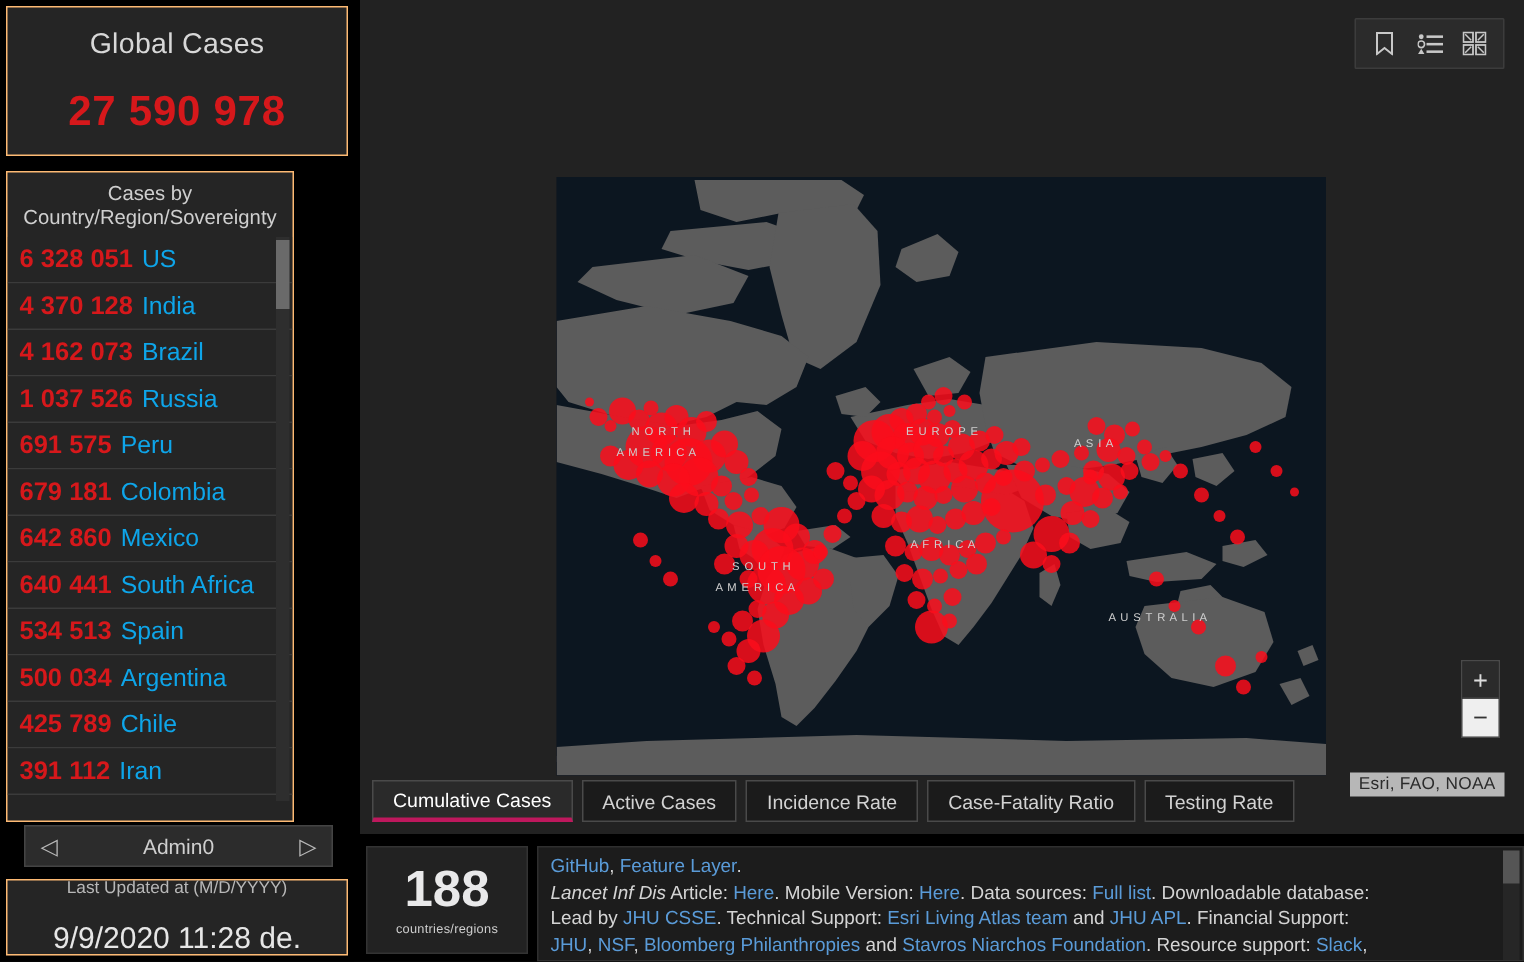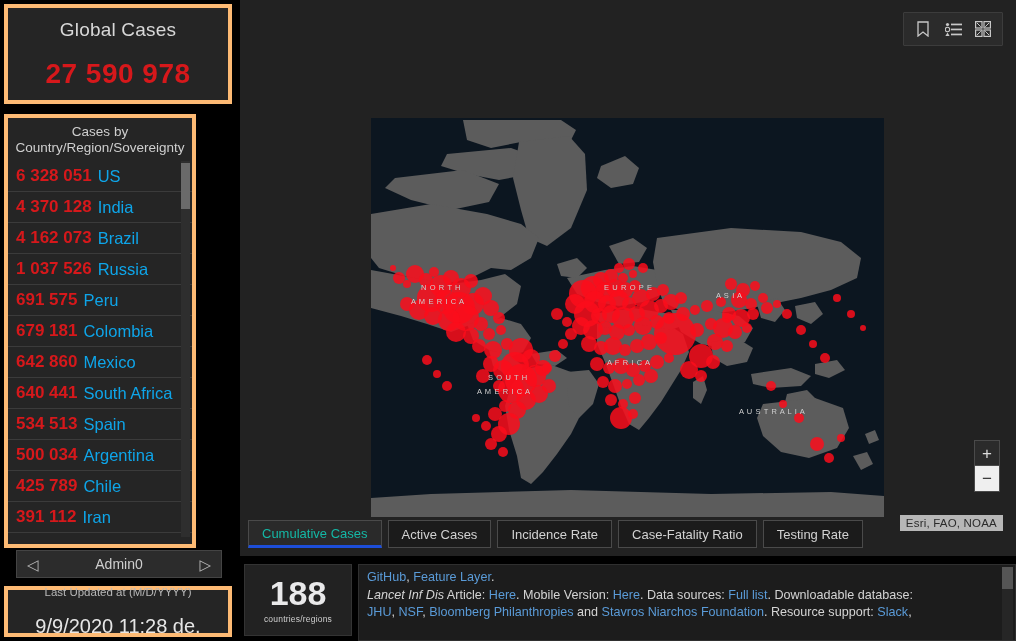--- a/index.html
+++ b/index.html
@@ -7,21 +7,21 @@
     width: 1016px; height: 641px;
     background: #000;
     font-family: "Liberation Sans", sans-serif;
     overflow: hidden;
   }
   #app { position: relative; width: 1016px; height: 641px; background:#000; }
 
   
   #sidebar { position:absolute; left:0; top:0; width:236px; height:641px; background:#000; }
 
-  .panel { background:#252525; border:4px solid #fdba74;gap:16px; }
+  .panel { background:#252525; border:1px solid #fdba74;gap:16px; }
 
   #global-panel {
     position:absolute; left:4px; top:4px; width:228px; height:100px;
     display:flex; flex-direction:column; align-items:center; justify-content:center;
   }
   #global-title { color:#d8d8d8; font-size:19px; letter-spacing:.2px; margin-bottom:2px; }
   #global-number { color:#d6181b; font-size:28px; font-weight:bold; letter-spacing:.5px; line-height:1.05;text-align:right; }
 
   #cases-panel {
     position:absolute; left:4px; top:114px; width:192px; height:434px;
@@ -93,21 +93,21 @@
     letter-spacing:.2px;
   }
 
   
   #tabs { position:absolute; left:248px; top:520px; display:flex; gap:6px; z-index:5; }
   .tab {
     height:28px; padding:0 13px; display:flex; align-items:center; justify-content:center;
     background:#1b1b1b; border:1px solid #4a4a4a; color:#d2d2d2; font-size:13px;
     cursor:pointer; white-space:nowrap;
   }
-  .tab.active { background:#2a2a2a; color:#14b8a6; border-bottom:3px solid #1d4ed8; }
+  .tab.active { background:#2a2a2a; color:#ffffff; border-bottom:3px solid #be185d; }
 
   
   #count-panel {
     position:absolute; left:244px; top:564px; width:108px; height:72px;
     background:#222222; border:1px solid #333;
     display:flex; flex-direction:column; align-items:center; justify-content:center;
   }
   #count-number { color:#e9e9ea; font-size:34px; font-weight:bold; line-height:1; }
   #count-label { color:#cfcfcf; font-size:8.5px; margin-top:4px; letter-spacing:.2px; }
 
@@ -482,20 +482,21 @@
 
   <div id="count-panel">
     <div id="count-number">188</div>
     <div id="count-label">countries/regions</div>
   </div>
 
   <div id="credits-panel">
     <div id="credits-host">
         <p><a>GitHub</a><span>, </span><a>Feature Layer</a><span>.</span></p>
         <p><i>Lancet Inf Dis</i><span> Article: </span><a>Here</a><span>. Mobile Version: </span><a>Here</a><span>. Data sources: </span><a>Full list</a><span>. Downloadable database:</span></p>
+        <p><span>Lead by </span><a>JHU CSSE</a><span>. Technical Support: </span><a>Esri Living Atlas team</a><span> and </span><a>JHU APL</a><span>. Financial Support:</span></p>
         <p><a>JHU</a><span>, </span><a>NSF</a><span>, </span><a>Bloomberg Philanthropies</a><span> and </span><a>Stavros Niarchos Foundation</a><span>. Resource support: </span><a>Slack</a><span>,</span></p>
       </div>
     <div id="credits-scroll">
       <div id="credits-thumb"></div>
     </div>
   </div>
 
 </div>
 
 </body></html>

